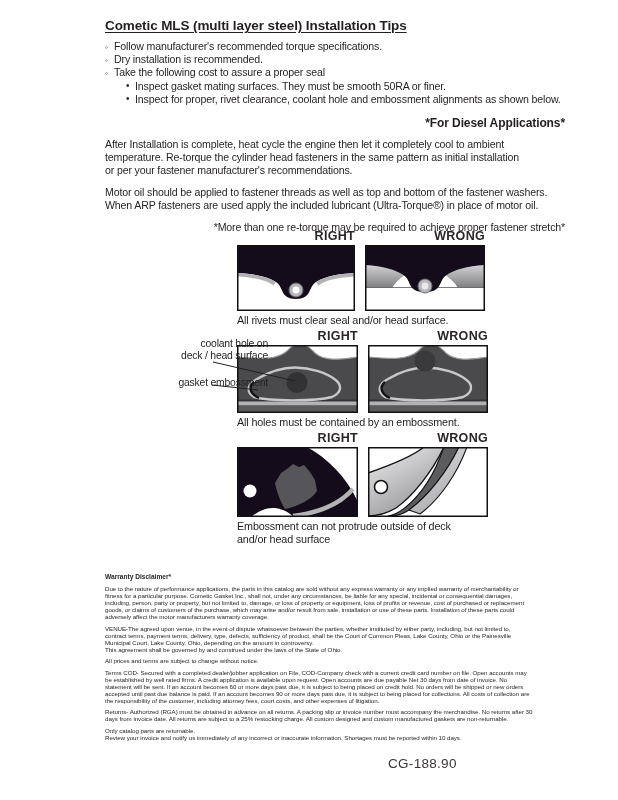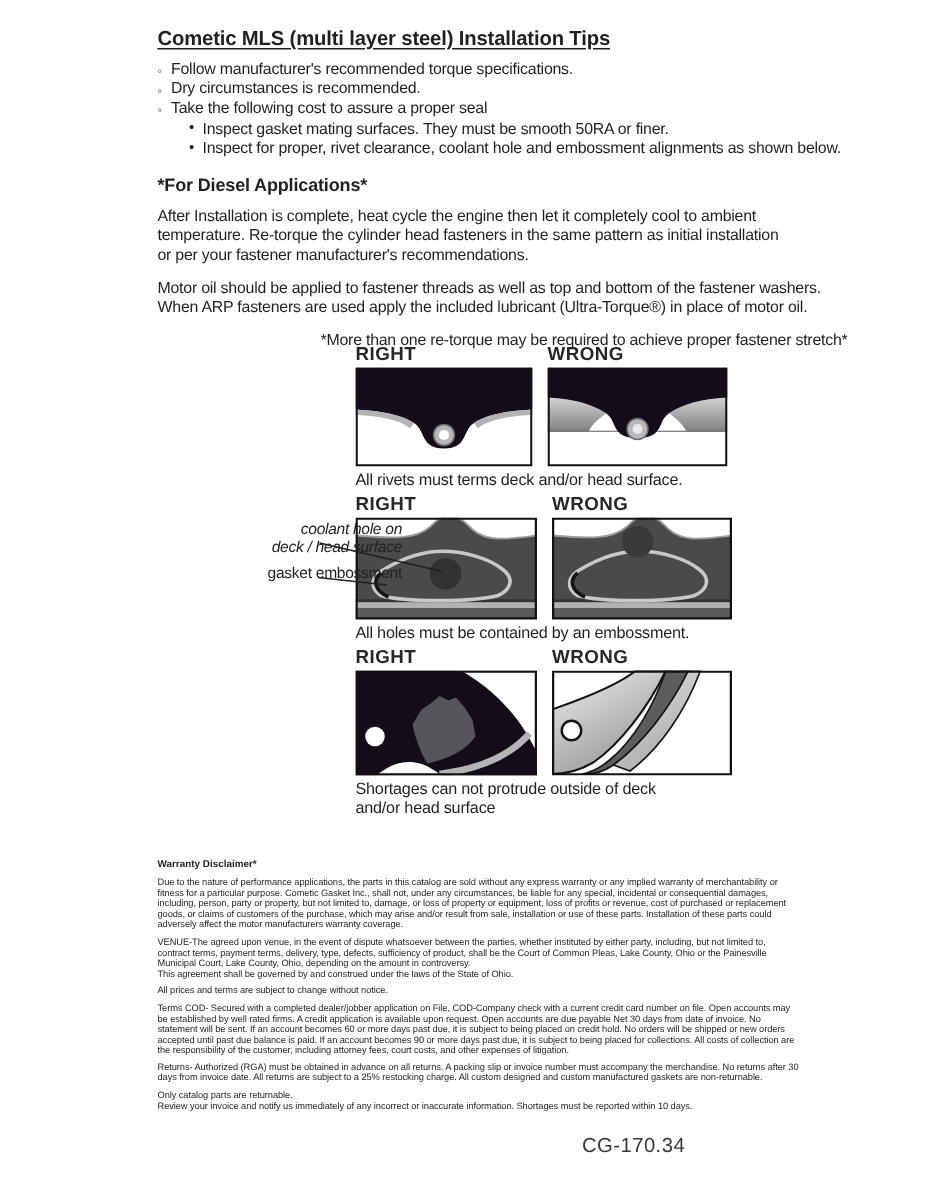--- a/index.html
+++ b/index.html
@@ -14,57 +14,57 @@
     text-decoration:underline; text-underline-offset:2px; letter-spacing:-0.1px;
   }
   ul.tips { list-style:none; margin:0; padding:0; }
   ul.tips li {
     position:relative; padding-left:9px; font-size:10.6px; line-height:13.2px;
     white-space:nowrap; letter-spacing:-0.15px;
   }
   ul.tips li .marker { position:absolute; left:0; top:0.5px; font-size:8.5px; }
   ul.tips li.sub { margin-left:21px; }
   ul.tips li.sub .marker { font-size:10px; top:-0.5px; }
-  .diesel-heading { font-size:12px; font-weight:bold; margin:10px 0 0 0; letter-spacing:-0.1px; }
+  .diesel-heading { font-size:12px; font-weight:bold; margin:10px 0 0 0; letter-spacing:-0.1px;text-align:right; }
   .para { font-size:10.6px; line-height:13.2px; margin:8px 0 0 0; white-space:pre-line; letter-spacing:-0.15px; }
   .note { margin-top:9px;text-align:right; }
   
   .fig { position:absolute; left:237px; }
   .fig-1 { top:229px; } .fig-2 { top:329px; } .fig-3 { top:431px; }
   .fig-labels { display:flex; height:15px; }
   .fig-labels span {
-    display:block; text-align:left; font-size:12.5px; font-weight:bold;
+    display:block; text-align:right; font-size:12.5px; font-weight:bold;
     letter-spacing:0.3px; color:#2a2627;
   }
   .fig-labels .l1 { width:118px; margin-right:10px; } .fig-labels .l2 { width:120px; }
   .fig-boxes { display:flex; gap:10px; margin-top:1px; }
   .fig-boxes svg { display:block; }
   .fig-caption { font-size:10.8px; line-height:12.5px; margin-top:3px; letter-spacing:-0.15px; white-space:pre-line; }
   
   .callout { position:absolute; width:163px; text-align:right; font-size:10.4px; line-height:11.5px; letter-spacing:-0.2px; }
-  .callout-coolant { left:105px; top:348px;font-style:italic; }
+  .callout-coolant { left:105px; top:338px; }
   .callout-emboss  { left:105px; top:377px; }
   .leader-svg { position:absolute; left:210px; top:355px; }
   
   .disclaimer { position:absolute; left:105px; top:573px; width:428px; }
   .disclaimer h3 { font-size:6.6px; font-weight:bold; margin:0 0 5px 0; }
   .disclaimer p { font-size:6.2px; line-height:7px; margin:0 0 4.5px 0; white-space:pre-line; letter-spacing:-0.05px; }
   
   .footer-code { position:absolute; left:388px; top:756px; font-size:13.5px; letter-spacing:0.3px; color:#3a3637; }
 </style>
 </head>
 <body>
 
 <div class="page">
 
   <div class="top-text">
     <h1 class="title">Cometic MLS (multi layer steel) Installation Tips</h1>
     <ul class="tips">
       <li><span class="marker">◦</span><span>Follow manufacturer's recommended torque specifications.</span></li>
-      <li><span class="marker">◦</span><span>Dry circumstances is recommended.</span></li>
+      <li><span class="marker">◦</span><span>Dry installation is recommended.</span></li>
       <li><span class="marker">◦</span><span>Take the following cost to assure a proper seal</span></li>
       <li class="sub"><span class="marker">•</span><span>Inspect gasket mating surfaces.  They must be smooth 50RA or finer.</span></li>
       <li class="sub"><span class="marker">•</span><span>Inspect for proper, rivet clearance, coolant hole and embossment alignments as shown below.</span></li>
     </ul>
     <h2 class="diesel-heading">*For Diesel Applications*</h2>
     <p class="para">After Installation is complete, heat cycle the engine then let it completely cool to ambient
 temperature. Re-torque the cylinder head fasteners in the same pattern as initial installation
 or per your fastener manufacturer's recommendations.</p>
     <p class="para">Motor oil should be applied to fastener threads as well as top and bottom of the fastener washers.
 When ARP fasteners are used apply the included lubricant (Ultra-Torque®) in place of motor oil.</p>
@@ -96,21 +96,21 @@
         <rect x="0" y="0" width="120" height="66" fill="#ffffff"></rect>
         <path d="M0,20 C18,21 30,24.5 39,30.5 C33,35 29,39 27.5,42.5 L0,42.5 Z" fill="url(#g1)"></path>
         <path d="M120,20 C102,21 90,24.5 81,30.5 C87,35 91,39 92.5,42.5 L120,42.5 Z" fill="url(#g1)"></path>
         <path d="M0,42.5 H120" stroke="#58585a" stroke-width="0.8"></path>
         <path d="M0,0 H120 V20 C102,21 90,24.5 81,30.5 C73,36 78,47 60,47 C42,47 47,36 39,30.5 C30,24.5 18,21 0,20 Z" fill="#140c1a"></path>
         <circle cx="60" cy="41" r="7" fill="#b8b8ba" stroke="#6a6a6c" stroke-width="1"></circle>
         <circle cx="60" cy="41" r="3.4" fill="#e9e9eb"></circle>
         <rect x="0.75" y="0.75" width="118.5" height="64.5" fill="none" stroke="#111111" stroke-width="1.5"></rect>
       </svg>
     </div>
-    <div class="fig-caption">All rivets must terms deck and/or head surface.</div>
+    <div class="fig-caption">All rivets must clear seal and/or head surface.</div>
   </div>
 
   <div class="fig fig-2">
     <div class="fig-labels">
       <span class="l1" style="width:121px">RIGHT</span>
       <span class="l2">WRONG</span>
     </div>
     <div class="fig-boxes">
       <svg width="121" height="68" viewBox="0 0 121 68">
         <rect x="0" y="0" width="121" height="68" fill="#ffffff"></rect>
@@ -179,31 +179,31 @@
           </linearGradient>
         </defs>
         <rect x="0" y="0" width="120" height="70" fill="#ffffff"></rect>
         <path d="M0,26 C26,17 45,9 56,0 L76,0 C64,25 45,49 28,61 C18,67 8,69 0,69 Z" fill="url(#g3)" stroke="#141416" stroke-width="1.4"></path>
         <path d="M76,0 L91,0 C79,25 60,49 41,63 C35,67 29,69 23,69 L20,69 C26,68 32,65 38,60 C55,46 68,23 76,0 Z" fill="#5c5c5f" stroke="#141416" stroke-width="1.1"></path>
         <path d="M91,0 L99,0 C89,27 72,52 52,67 L41,63 C60,49 79,25 91,0 Z" fill="url(#g3b)" stroke="#141416" stroke-width="1.1"></path>
         <circle cx="13" cy="40" r="6.5" fill="#ffffff" stroke="#141416" stroke-width="1.6"></circle>
         <rect x="0.75" y="0.75" width="118.5" height="68.5" fill="none" stroke="#111111" stroke-width="1.5"></rect>
       </svg>
     </div>
-    <div class="fig-caption" style="width:280px">Shortages can not protrude outside of deck
+    <div class="fig-caption" style="width:280px">Embossment can not protrude outside of deck
 and/or head surface</div>
   </div>
 
   <div class="disclaimer">
     <h3>Warranty Disclaimer*</h3>
     <p>Due to the nature of performance applications, the parts in this catalog are sold without any express warranty or any implied warranty of merchantability or fitness for a particular purpose.  Cometic Gasket Inc., shall not, under any circumstances, be liable for any special, incidental or consequential damages, including, person, party or property, but not limited to, damage, or loss of property or equipment, loss of profits or revenue, cost of purchased or replacement goods, or claims of customers of the purchase, which may arise and/or result from sale, installation or use of these parts.  Installation of these parts could adversely affect the motor manufacturers warranty coverage.</p>
     <p>VENUE-The agreed upon venue, in the event of dispute whatsoever between the parties, whether instituted by either party, including, but not limited to, contract terms, payment terms, delivery, type, defects, sufficiency of product, shall be the Court of Common Pleas, Lake County, Ohio or the Painesville Municipal Court, Lake County, Ohio, depending on the amount in controversy.
 This agreement shall be governed by and construed under the laws of the State of Ohio.</p>
     <p>All prices and terms are subject to change without notice.</p>
     <p>Terms COD- Secured with a completed dealer/jobber application on File, COD-Company check with a current credit card number on file.  Open accounts may be established by well rated firms.  A credit application is available upon request.  Open accounts are due payable Net 30 days from date of invoice.  No statement will be sent.  If an account becomes 60 or more days past due, it is subject to being placed on credit hold.  No orders will be shipped or new orders accepted until past due balance is paid.  If an account becomes 90 or more days past due, it is subject to being placed for collections.  All costs of collection are the responsibility of the customer, including attorney fees, court costs, and other expenses of litigation.</p>
     <p>Returns- Authorized (RGA) must be obtained in advance on all returns.  A packing slip or invoice number must accompany the merchandise.  No returns after 30 days from invoice date.  All returns are subject to a 25% restocking charge.  All custom designed and custom manufactured gaskets are non-returnable.</p>
     <p>Only catalog parts are returnable.
 Review your invoice and notify us immediately of any incorrect or inaccurate information.  Shortages must be reported within 10 days.</p>
   </div>
 
-  <div class="footer-code">CG-170.34</div>
+  <div class="footer-code">CG-188.90</div>
 
 </div>
 
 </body></html>

